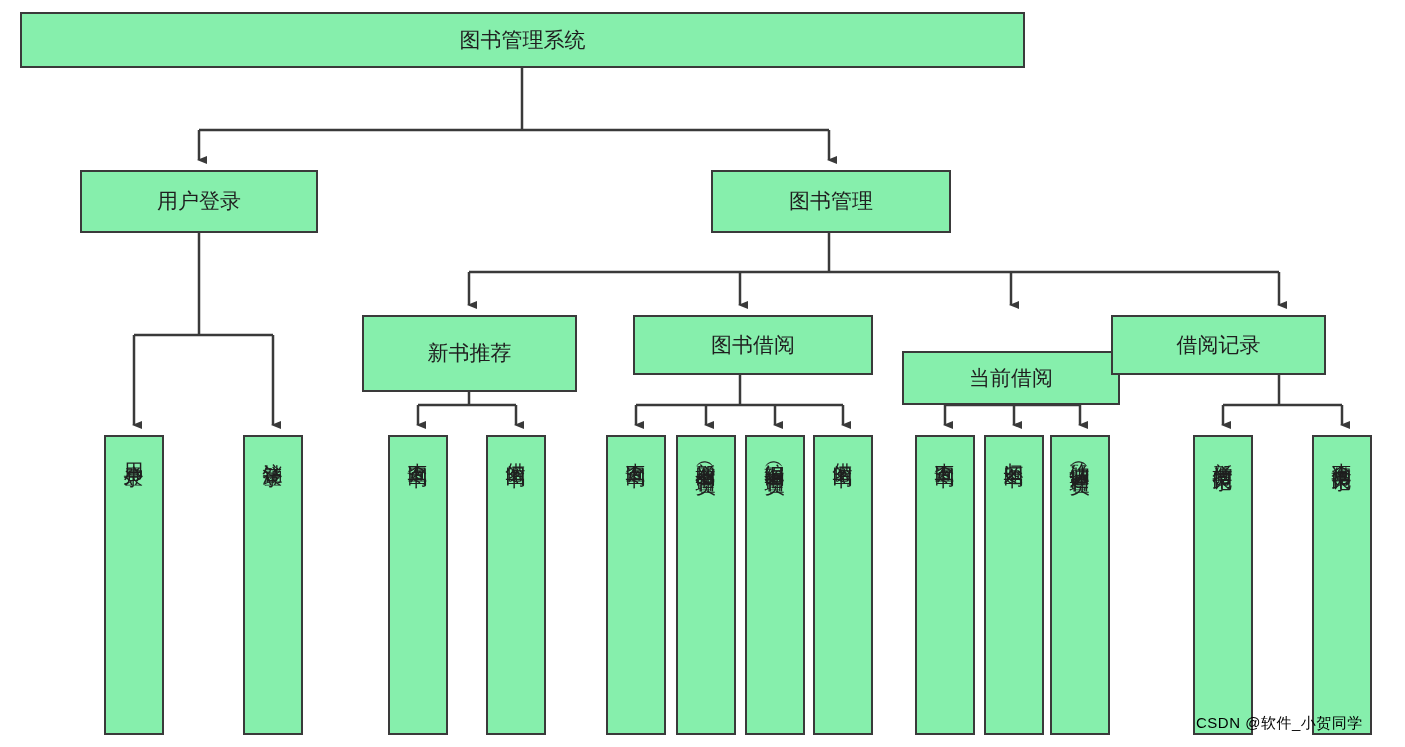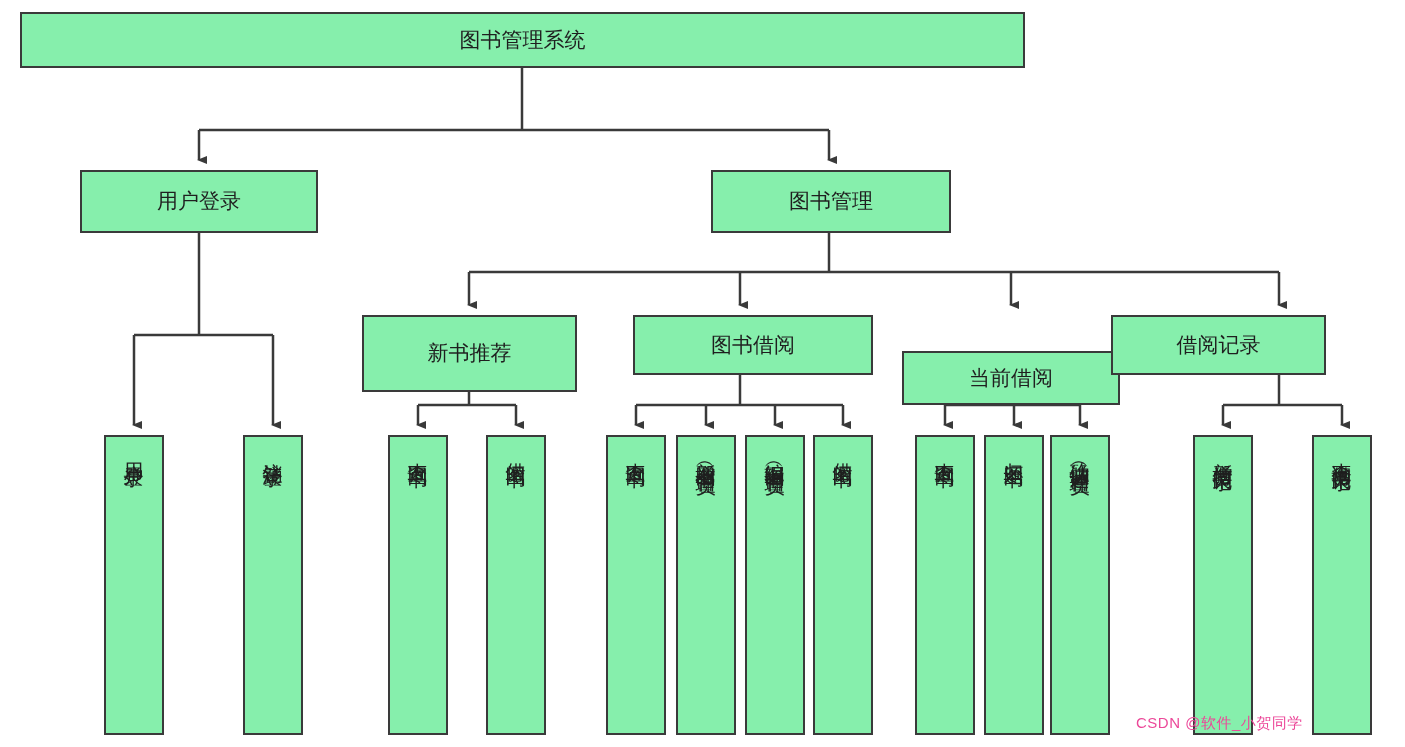--- a/index.html
+++ b/index.html
@@ -53,24 +53,24 @@
   .connectors {
     position: absolute;
     left: 0;
     top: 0;
     width: 1405px;
     height: 747px;
     pointer-events: none;
   }
   .watermark {
     position: absolute;
-    left: 1136px;
+    left: 1196px;
     top: 714px;
     font-size: 15px;
-    color: #ec4899;
+    color: #000000;
     white-space: nowrap;
     letter-spacing: 0.5px;
   }
 </style>
 </head>
 <body>
 
 <div id="diagram-root">
 
   <svg class="connectors" width="1405" height="747" viewBox="0 0 1405 747">

